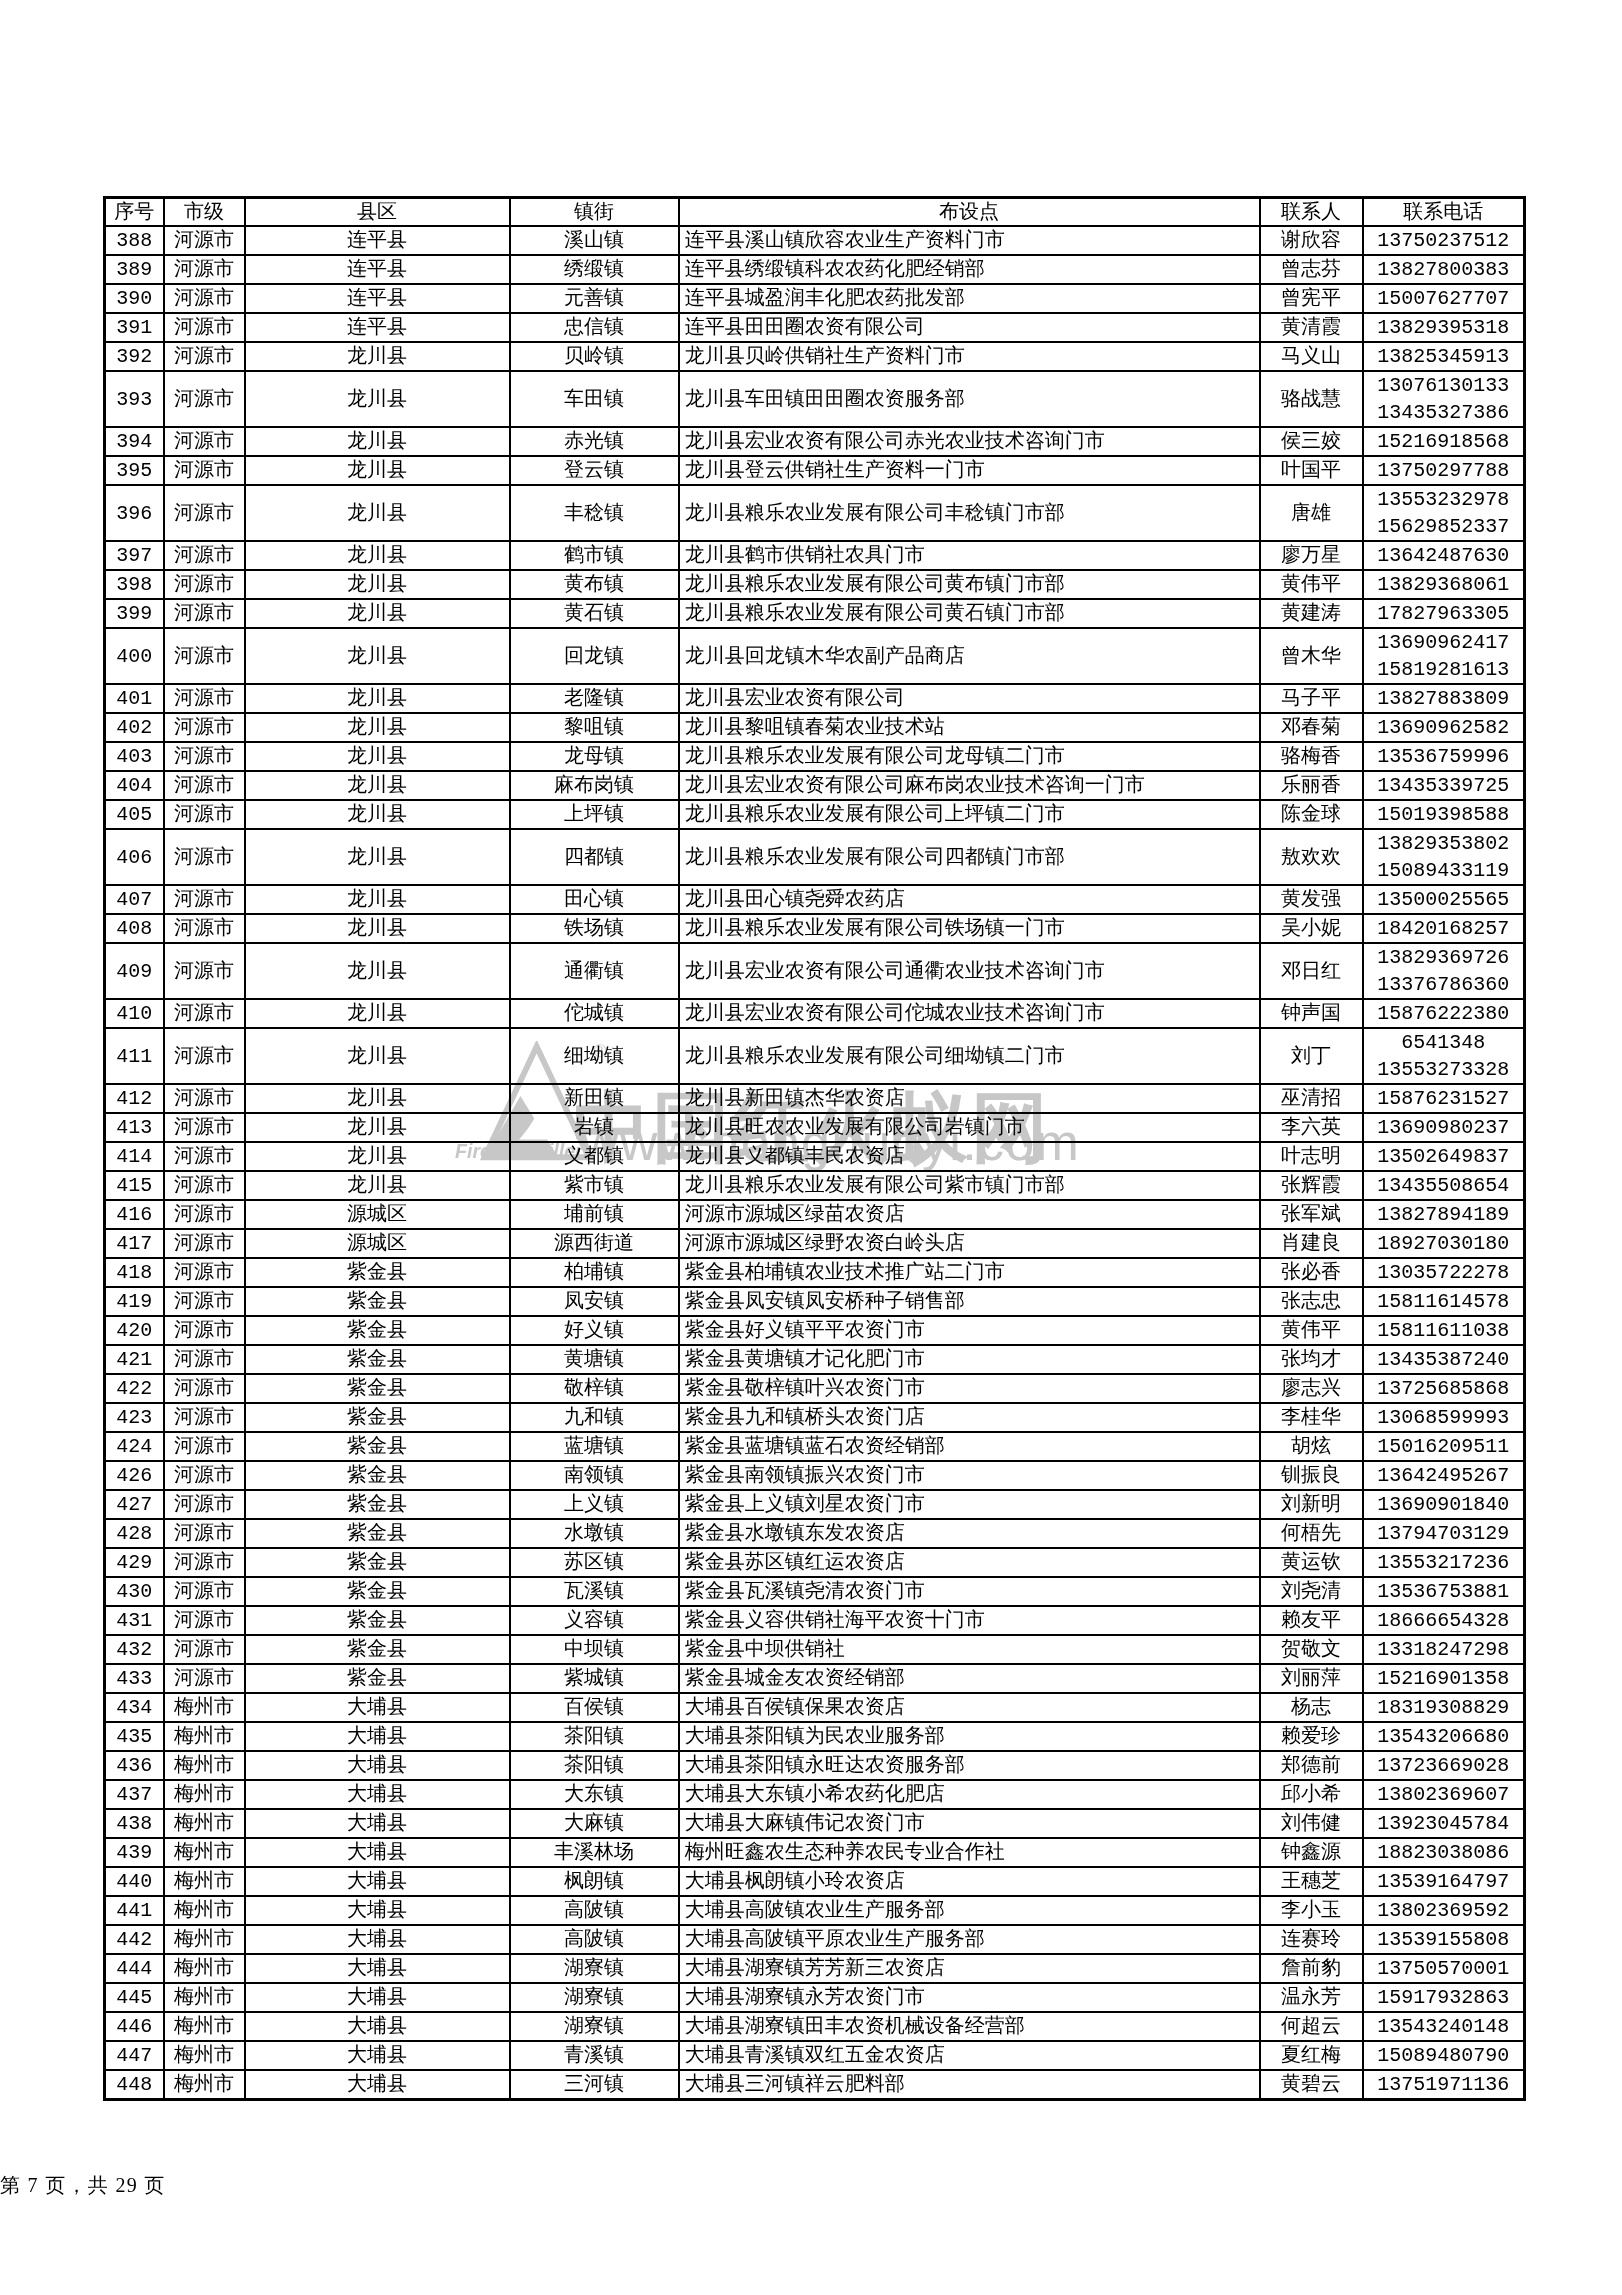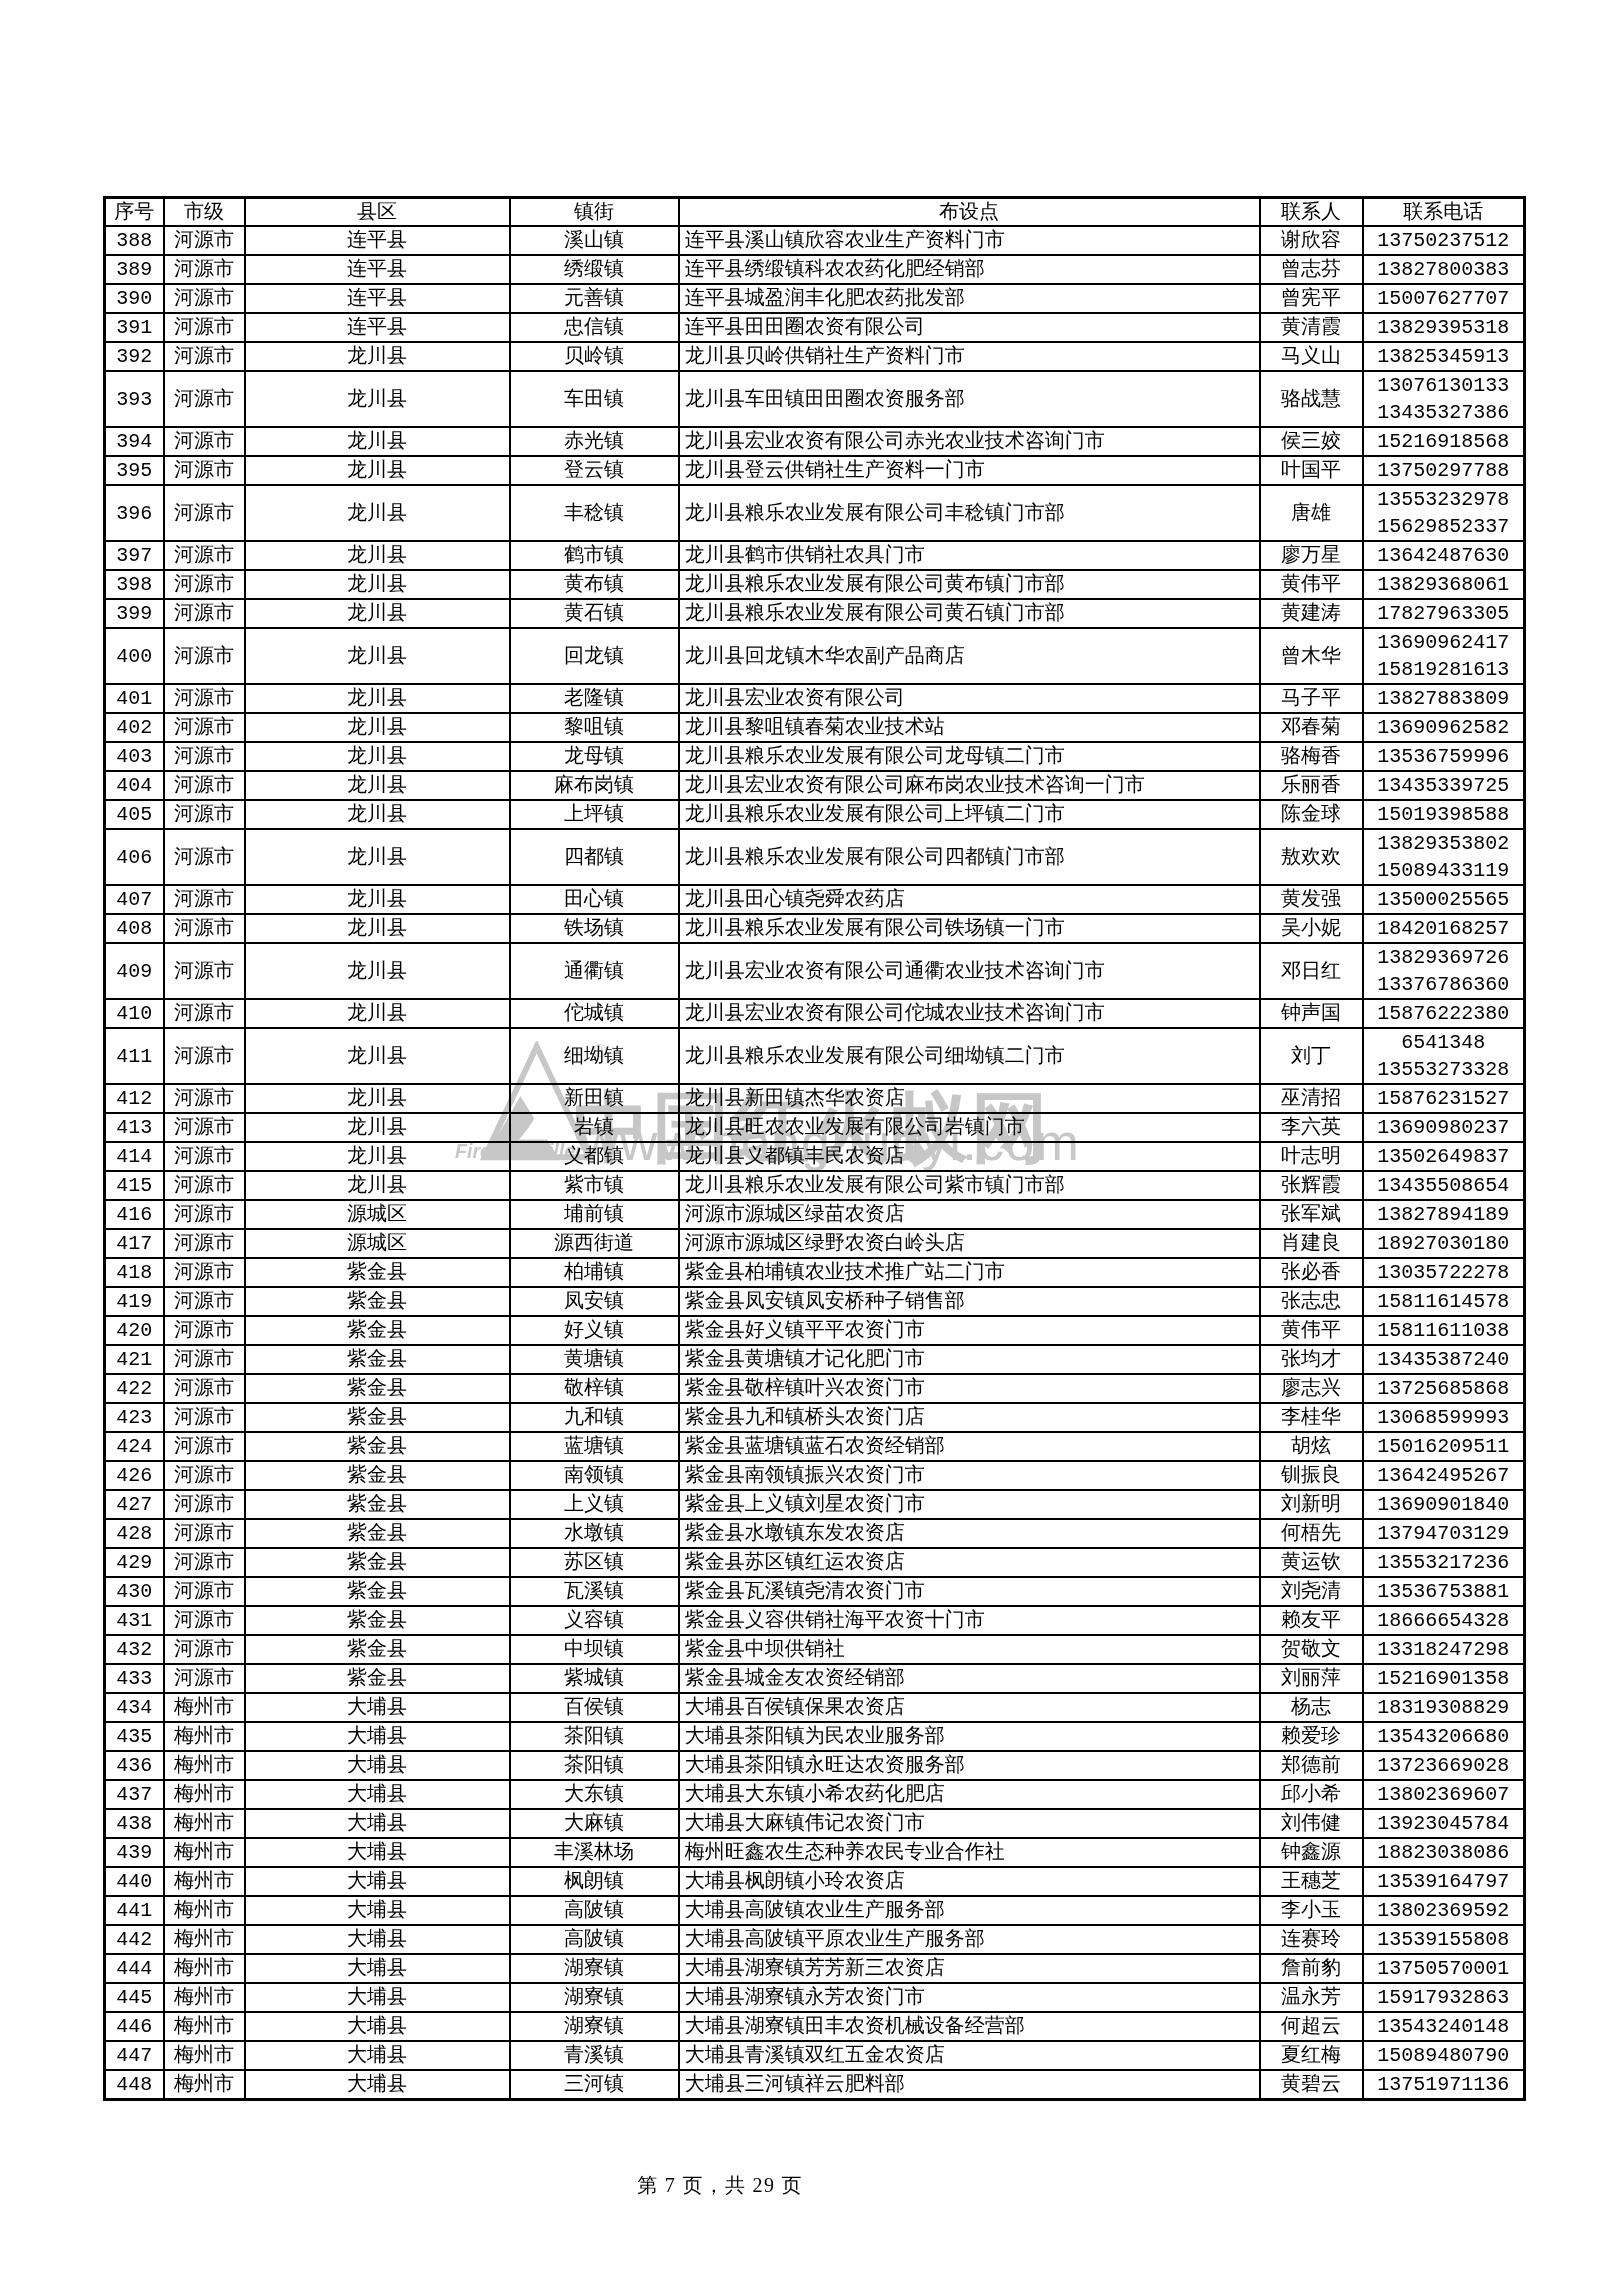--- a/index.html
+++ b/index.html
@@ -30,21 +30,21 @@
     font-size:20px;font-weight:normal;line-height:1.25;
     text-align:center;vertical-align:middle;white-space:nowrap;
     background:transparent;
   }
   #doc-table td.site{text-align:left;padding-left:5.2px;}
   #doc-table tr.double th,#doc-table tr.double td{height:54px;}
   #doc-table td.phone div{line-height:27px;}
 
   
   #page-footer{
-    position:absolute;left:0;top:2172px;width:1440px;text-align:center;
+    position:absolute;left:0;top:2172px;width:1440px;text-align:left;
     font-size:20px;letter-spacing:1.3px;z-index:1;
   }
 </style>
 </head>
 <body>
 
 <div id="watermark" style="color: rgb(199, 199, 199);">
   <span class="wm-logo">
     <svg width="114" height="121" viewBox="0 0 175 185">
       <path d="M87 8 L167 178 H7 Z" fill="none" stroke="currentColor" stroke-width="9"></path>

